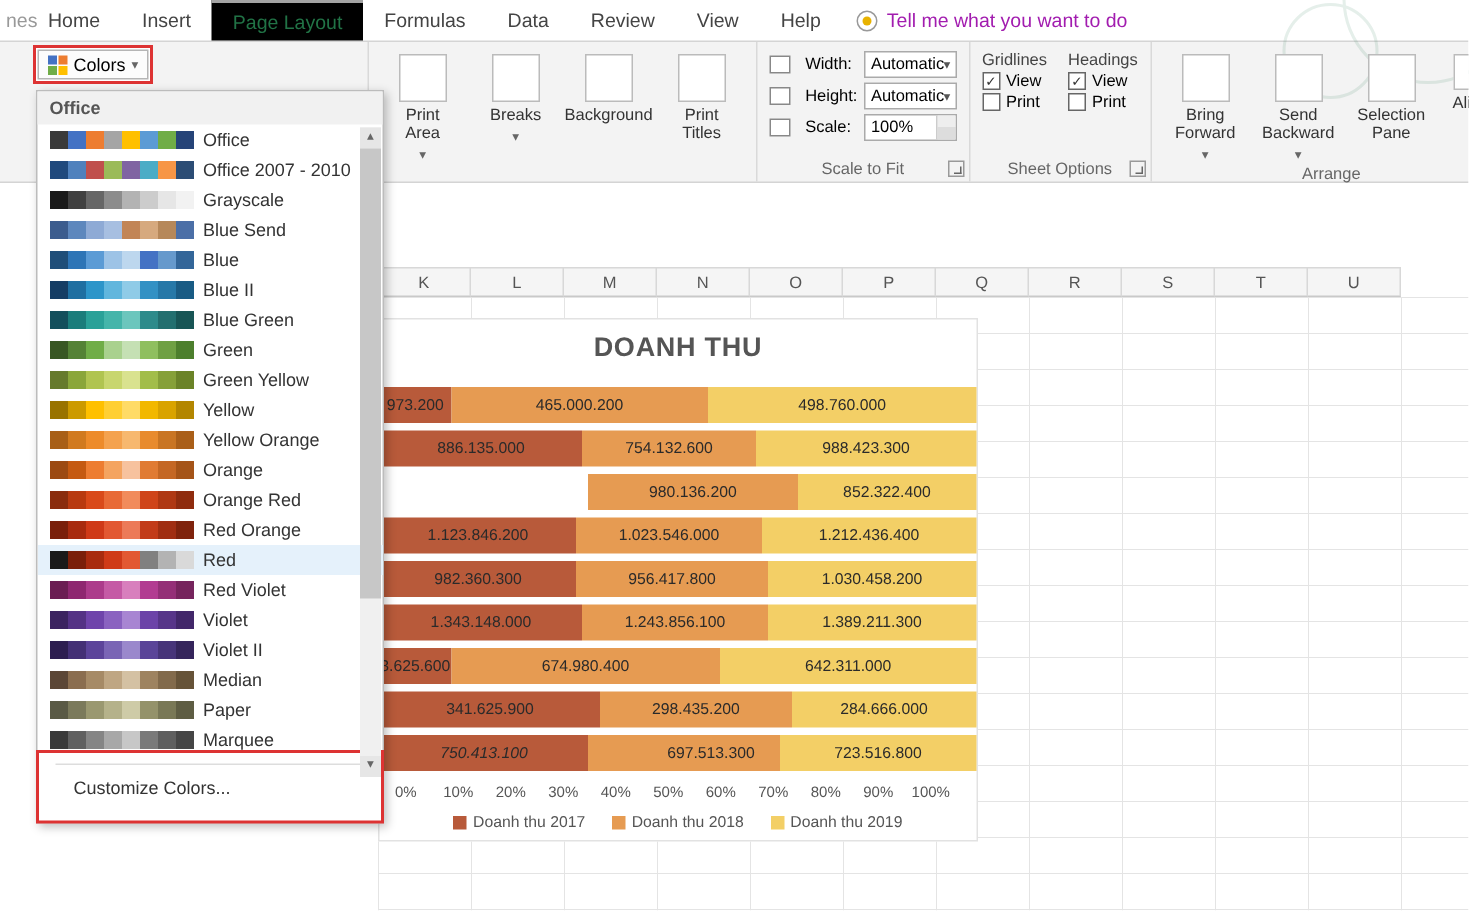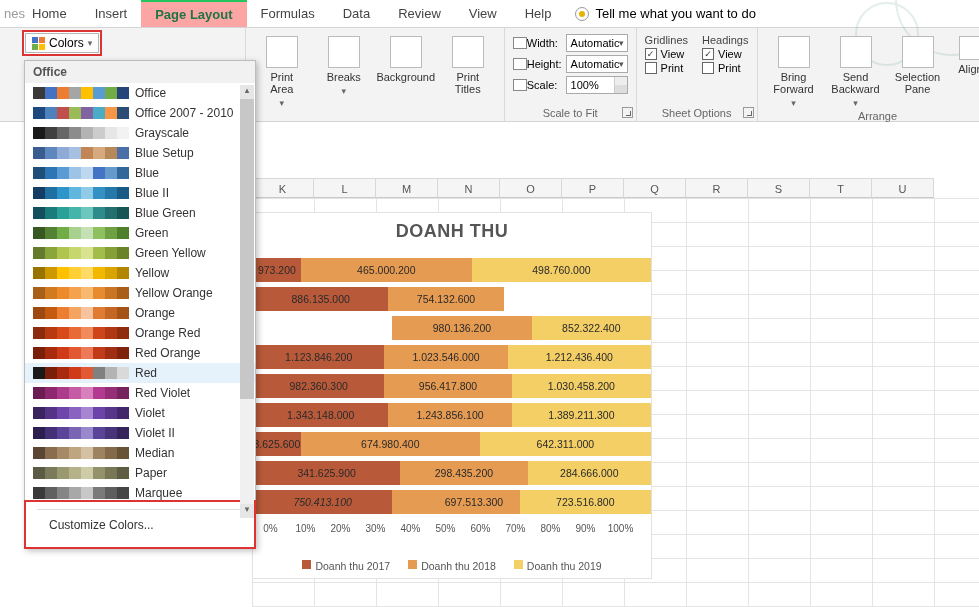--- a/index.html
+++ b/index.html
@@ -1,22 +1,22 @@
 <!DOCTYPE html>
 <html><head>
 <meta charset="utf-8">
 <style>
 * { box-sizing: border-box; margin: 0; padding: 0; font-family: "Segoe UI", Arial, sans-serif; }
 body { background: #fff; width: 979px; height: 607px; overflow: hidden; position: relative; user-select: none; }
 
 
 .tabs { display: flex; align-items: center; height: 28px; background: #fff; border-bottom: 1px solid #d4d4d4; font-size: 13px; }
 .tab { padding: 0 14px; height: 100%; display: flex; align-items: center; color: #444; cursor: pointer; }
-.tab.active { background: #fca5a5; border-top: 2px solid #22c55e; color: #217346; font-weight: 700; }
-.tell-me { display:flex; align-items:center; color:#000000; gap:6px; padding-left:10px; }
+.tab.active { background: #000000; border-top: 2px solid #a3a3a3; color: #217346; font-weight: 400; }
+.tell-me { display:flex; align-items:center; color:#a21caf; gap:6px; padding-left:10px; }
 .bulb { width:14px;height:14px;border:1px solid #999;border-radius:50%;position:relative; }
 .bulb::after{content:"";position:absolute;left:3px;top:3px;width:6px;height:6px;border-radius:50%;background:#e8b200;}
 
 
 .ribbon { display:flex; height:94px; background:#f3f3f3; border-bottom:1px solid #d4d4d4; }
 .group { display:flex; flex-direction:column; padding:4px 8px 2px; border-right:1px solid #d9d9d9; position:relative; }
 .group-body { flex:1; display:flex; align-items:flex-start; gap:6px; }
 .group-label { font-size:11px; color:#666; text-align:center; padding-top:2px; }
 .dlg-launcher { position:absolute; right:3px; bottom:3px; width:11px; height:11px; border:1px solid #999; cursor:pointer; }
 .dlg-launcher::after{content:"";position:absolute;right:1px;bottom:1px;width:4px;height:4px;border-right:1px solid #666;border-bottom:1px solid #666;}
@@ -41,21 +41,21 @@
 .scheme-bar span { width:12px; height:12px; }
 .panel-foot { border-top:1px solid #ddd; padding:8px 12px; font-size:12px; color:#333; cursor:pointer; }
 .panel-foot-box { border:2px solid #d33; margin:-1px; padding:7px 11px; }
 .scrollbar { position:absolute; right:1px; top:24px; bottom:30px; width:14px; background:#f0f0f0; }
 .scrollbar .thumb{ background:#c7c7c7; width:100%; height:300px; margin-top:0;} 
 .scrollbar .arrow{height:14px;text-align:center;font-size:9px;color:#666;background:#e6e6e6;}
 .scrollbar .arrow.bot{position:absolute;bottom:0;width:100%;}
 
 
 .stf { display:grid; grid-template-columns:auto auto; gap:3px 4px; font-size:11px; align-items:center; padding-top:2px;}
-.stf .lab{display:flex;align-items:center;gap:0;text-align:right;}
+.stf .lab{display:flex;align-items:center;gap:10px;text-align:right;}
 .mini-ic{width:14px;height:12px;border:1px solid #888;background:#fff;position:relative;}
 .sel { border:1px solid #aaa; background:#fff; height:18px; display:flex; align-items:center; padding:0 14px 0 4px; font-size:11px; position:relative; min-width:62px; cursor:pointer;}
 .sel::after{content:"▾";position:absolute;right:3px;font-size:9px;color:#555;}
 .spin { border:1px solid #aaa; background:#fff; height:18px; width:62px; display:flex; align-items:center; padding:0 14px 0 4px; font-size:11px; position:relative; }
 .spin::after{content:"";position:absolute;right:0;top:0;bottom:0;width:12px;border-left:1px solid #ccc; background:linear-gradient(#eee 50%, #ddd 50%);}
 
 
 .sopts { display:grid; grid-template-columns:auto auto; gap:2px 14px; font-size:11px; padding-top:2px;}
 .sopts .col{display:flex;flex-direction:column;gap:2px;}
 .ck{display:flex;align-items:center;gap:4px;cursor:pointer;}
@@ -69,21 +69,21 @@
 
 
 .chart { position:absolute; top:88px; left:252px; width:400px; background:#fff; border:1px solid #e2e2e2; padding:8px 0 6px; }
 .chart-title{ text-align:center; font-size:18px; font-weight:600; color:#555; margin-bottom:16px; letter-spacing:.5px;}
 .bar-row{ display:flex; height:24px; margin:0 0 5px; position:relative; }
 .seg{ display:flex; align-items:center; justify-content:center; font-size:10.5px; color:#2a2a2a; white-space:nowrap; overflow:hidden;}
 .s1{background:#b85a3a;} .s2{background:#e69b52;} .s3{background:#f3cf66;}
 .axis{ display:flex; font-size:10px; color:#555; padding:4px 0 0;}
 .axis span{ width:35px; text-align:center; }
 .legend { display:flex; gap:18px; justify-content:center; font-size:10.5px; color:#555; padding-top:8px;}
-.lg{display:flex;gap:4px;margin-top:18px;}
+.lg{display:flex;align-items:center;gap:4px;}
 .lg i{width:9px;height:9px;display:inline-block;}
 
 
 .decor{position:absolute;right:0;top:-28px;width:160px;height:110px;opacity:.12;pointer-events:none;}
 .decor::before{content:"";position:absolute;width:110px;height:110px;border:2px solid #2a7a56;border-radius:50%;right:-30px;top:-30px;}
 .decor::after{content:"";position:absolute;width:60px;height:60px;border:2px solid #2a7a56;border-radius:50%;right:60px;top:30px;}
 </style>
 </head>
 <body>
 
@@ -282,21 +282,21 @@
         <div class="scheme-bar">
           <span style="background: rgb(59, 92, 142);"></span>
           <span style="background: rgb(93, 135, 189);"></span>
           <span style="background: rgb(142, 170, 213);"></span>
           <span style="background: rgb(167, 191, 225);"></span>
           <span style="background: rgb(194, 133, 86);"></span>
           <span style="background: rgb(214, 169, 126);"></span>
           <span style="background: rgb(182, 136, 90);"></span>
           <span style="background: rgb(75, 111, 167);"></span>
         </div>
-        <span>Blue Setup</span>
+        <span>Blue Send</span>
       </div>
       <div class="scheme-row">
         <div class="scheme-bar">
           <span style="background: rgb(31, 78, 121);"></span>
           <span style="background: rgb(46, 117, 182);"></span>
           <span style="background: rgb(91, 155, 213);"></span>
           <span style="background: rgb(157, 195, 230);"></span>
           <span style="background: rgb(189, 215, 238);"></span>
           <span style="background: rgb(68, 114, 196);"></span>
           <span style="background: rgb(102, 153, 204);"></span>
@@ -543,20 +543,21 @@
     <div class="chart-title">DOANH THU</div>
     <div id="bars">
         <div class="bar-row">
           <div class="seg s1" style="width: 12%;">973.200</div>
           <div class="seg s2" style="width: 43%;">465.000.200</div>
           <div class="seg s3" style="width: 45%;">498.760.000</div>
         </div>
         <div class="bar-row">
           <div class="seg s1" style="width: 34%;">886.135.000</div>
           <div class="seg s2" style="width: 29%;">754.132.600</div>
+          <div class="seg s3" style="width: 37%;">988.423.300</div>
         </div>
         <div class="bar-row">
           <div class="seg s1" style="width: 35%; margin-top: 35px;">984.350.000</div>
           <div class="seg s2" style="width: 35%;">980.136.200</div>
           <div class="seg s3" style="width: 30%;">852.322.400</div>
         </div>
         <div class="bar-row">
           <div class="seg s1" style="width: 33%;">1.123.846.200</div>
           <div class="seg s2" style="width: 31%;">1.023.546.000</div>
           <div class="seg s3" style="width: 36%;">1.212.436.400</div>

